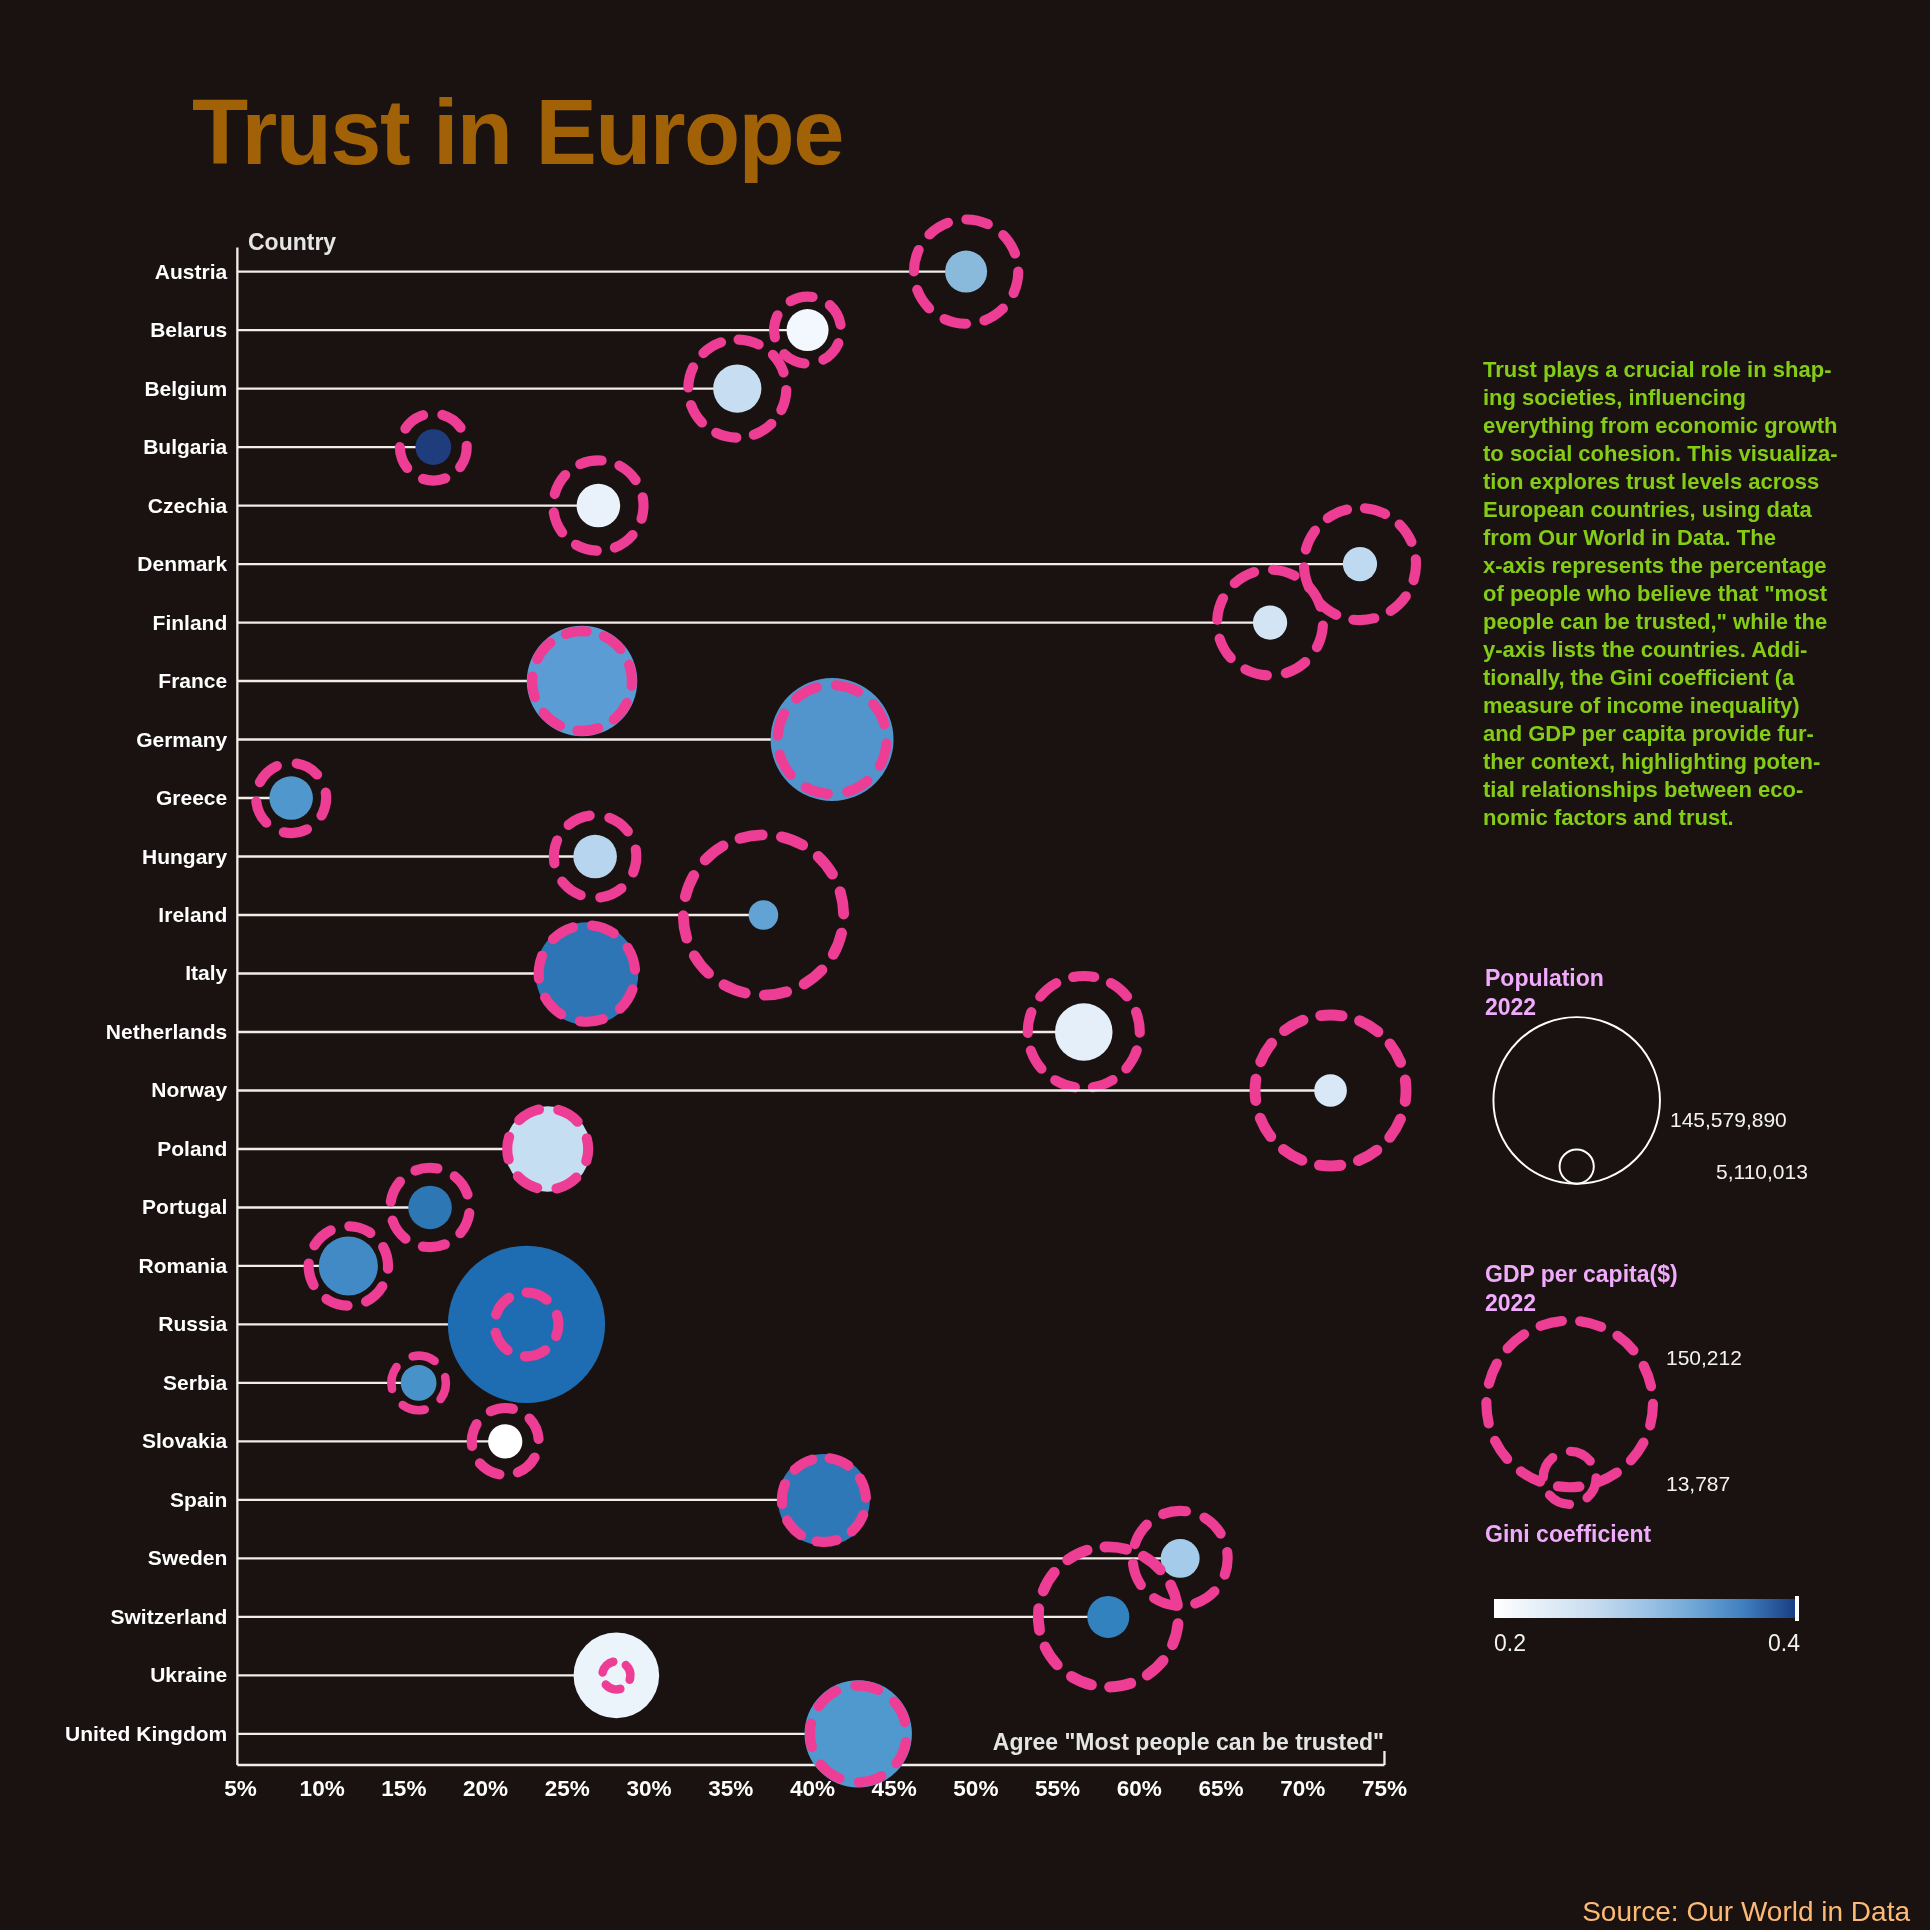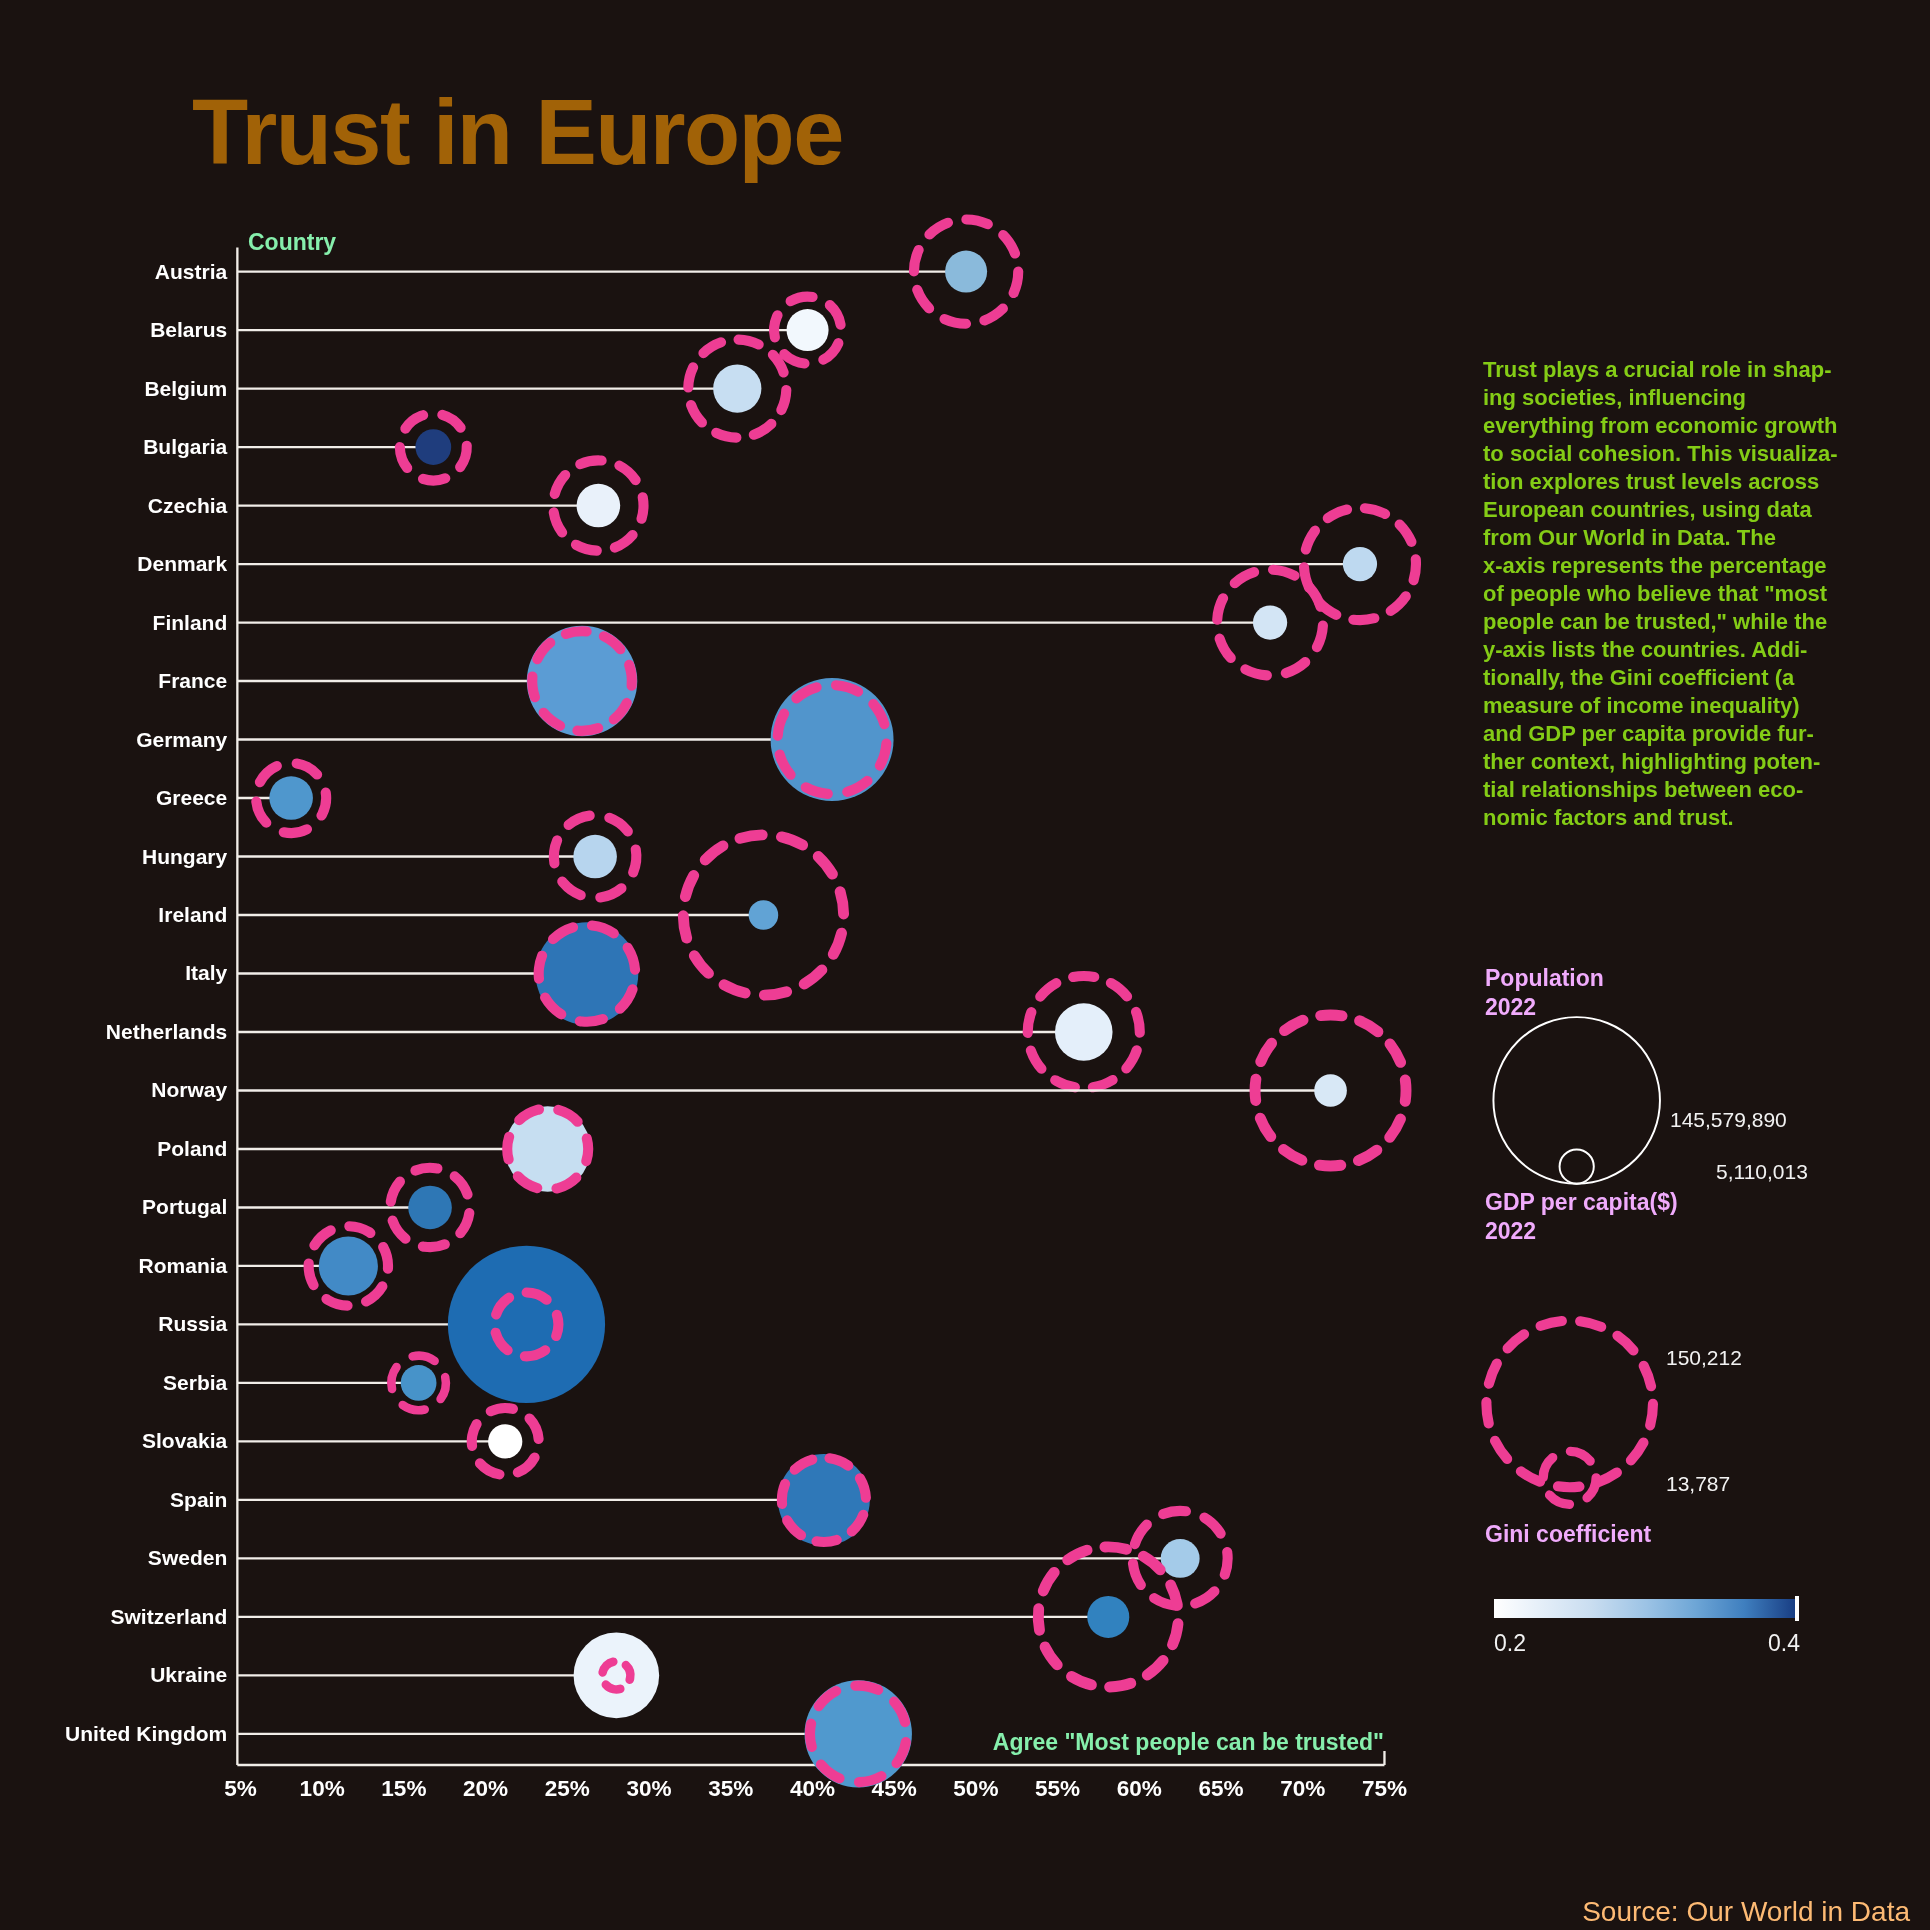--- a/index.html
+++ b/index.html
@@ -12,26 +12,26 @@
   #title{
     left:177px;top:65px;
     font-size:92px;font-weight:800;color:#a16207;letter-spacing:-1.6px;
     margin:15px;
   }
   #desc{
     left:1483px;top:356px;width:397px;
     color:#84cc16;font-size:22px;font-weight:700;line-height:28px;
     white-space:pre-line;
   }
-  .cap{color:#86efac;font-weight:700;font-size:23px;}
+  .cap{color:#e5e5e5;font-weight:700;font-size:23px;}
   #ycap{left:248px;top:229px;}
   #xcap{left:933px;top:1729px;width:451px;text-align:right;}
   .legend-title{color:#f0abfc;font-size:23px;font-weight:700;line-height:29px;white-space:pre-line;}
   #pop-title{left:1485px;top:964px;}
-  #gdp-title{left:1485px;top:1188px;}
+  #gdp-title{left:1485px;top:1260px;}
   #gini-title{left:1485px;top:1520px;}
   .legend-val{color:#f2f2f2;font-size:21px;font-weight:400;}
   #pop-max{left:1670px;top:1088px;margin-top:20px;}
   #pop-min{left:1716px;top:1160px;text-align:center;}
   #gdp-max{left:1666px;top:1346px;}
   #gdp-min{left:1666px;top:1472px;}
   #gini-bar{
     left:1494px;top:1599px;width:305px;height:18.7px;
     background:linear-gradient(90deg,#ffffff 0%,#e7f0f9 14%,#c9ddf0 32%,#9cc3e5 50%,#6ea6d6 66%,#3f7fbf 82%,#16397f 100%);
   }

